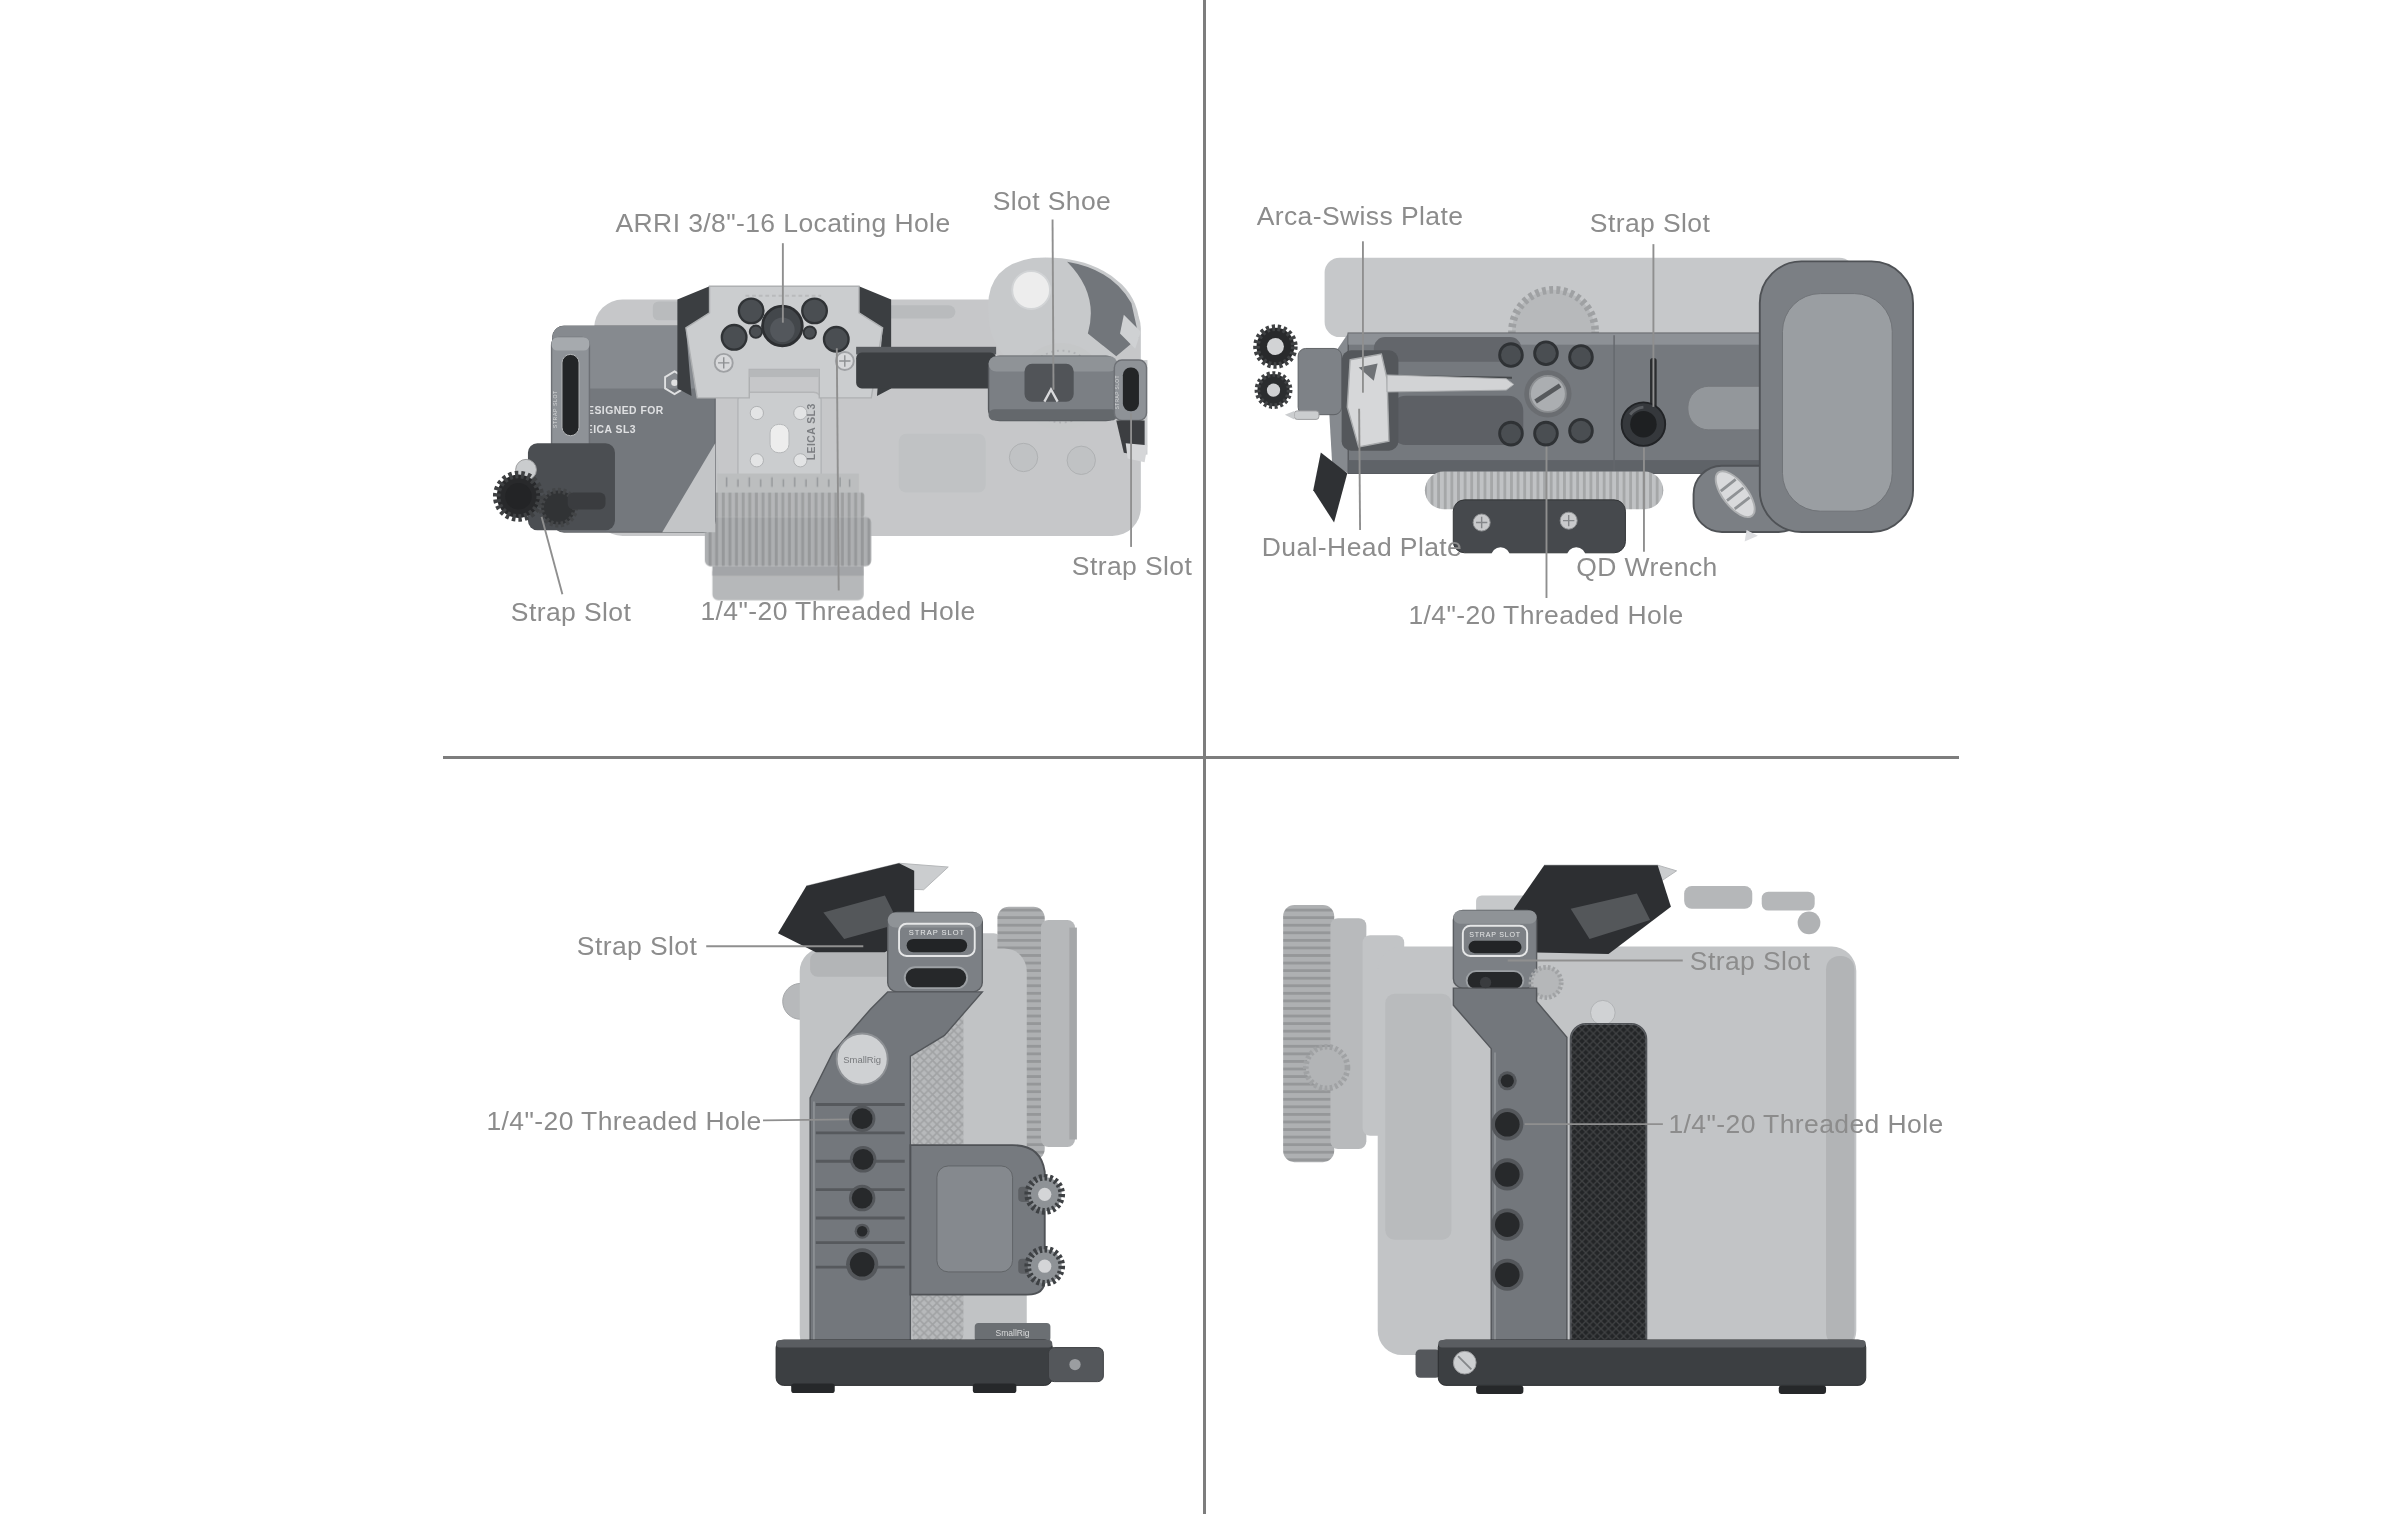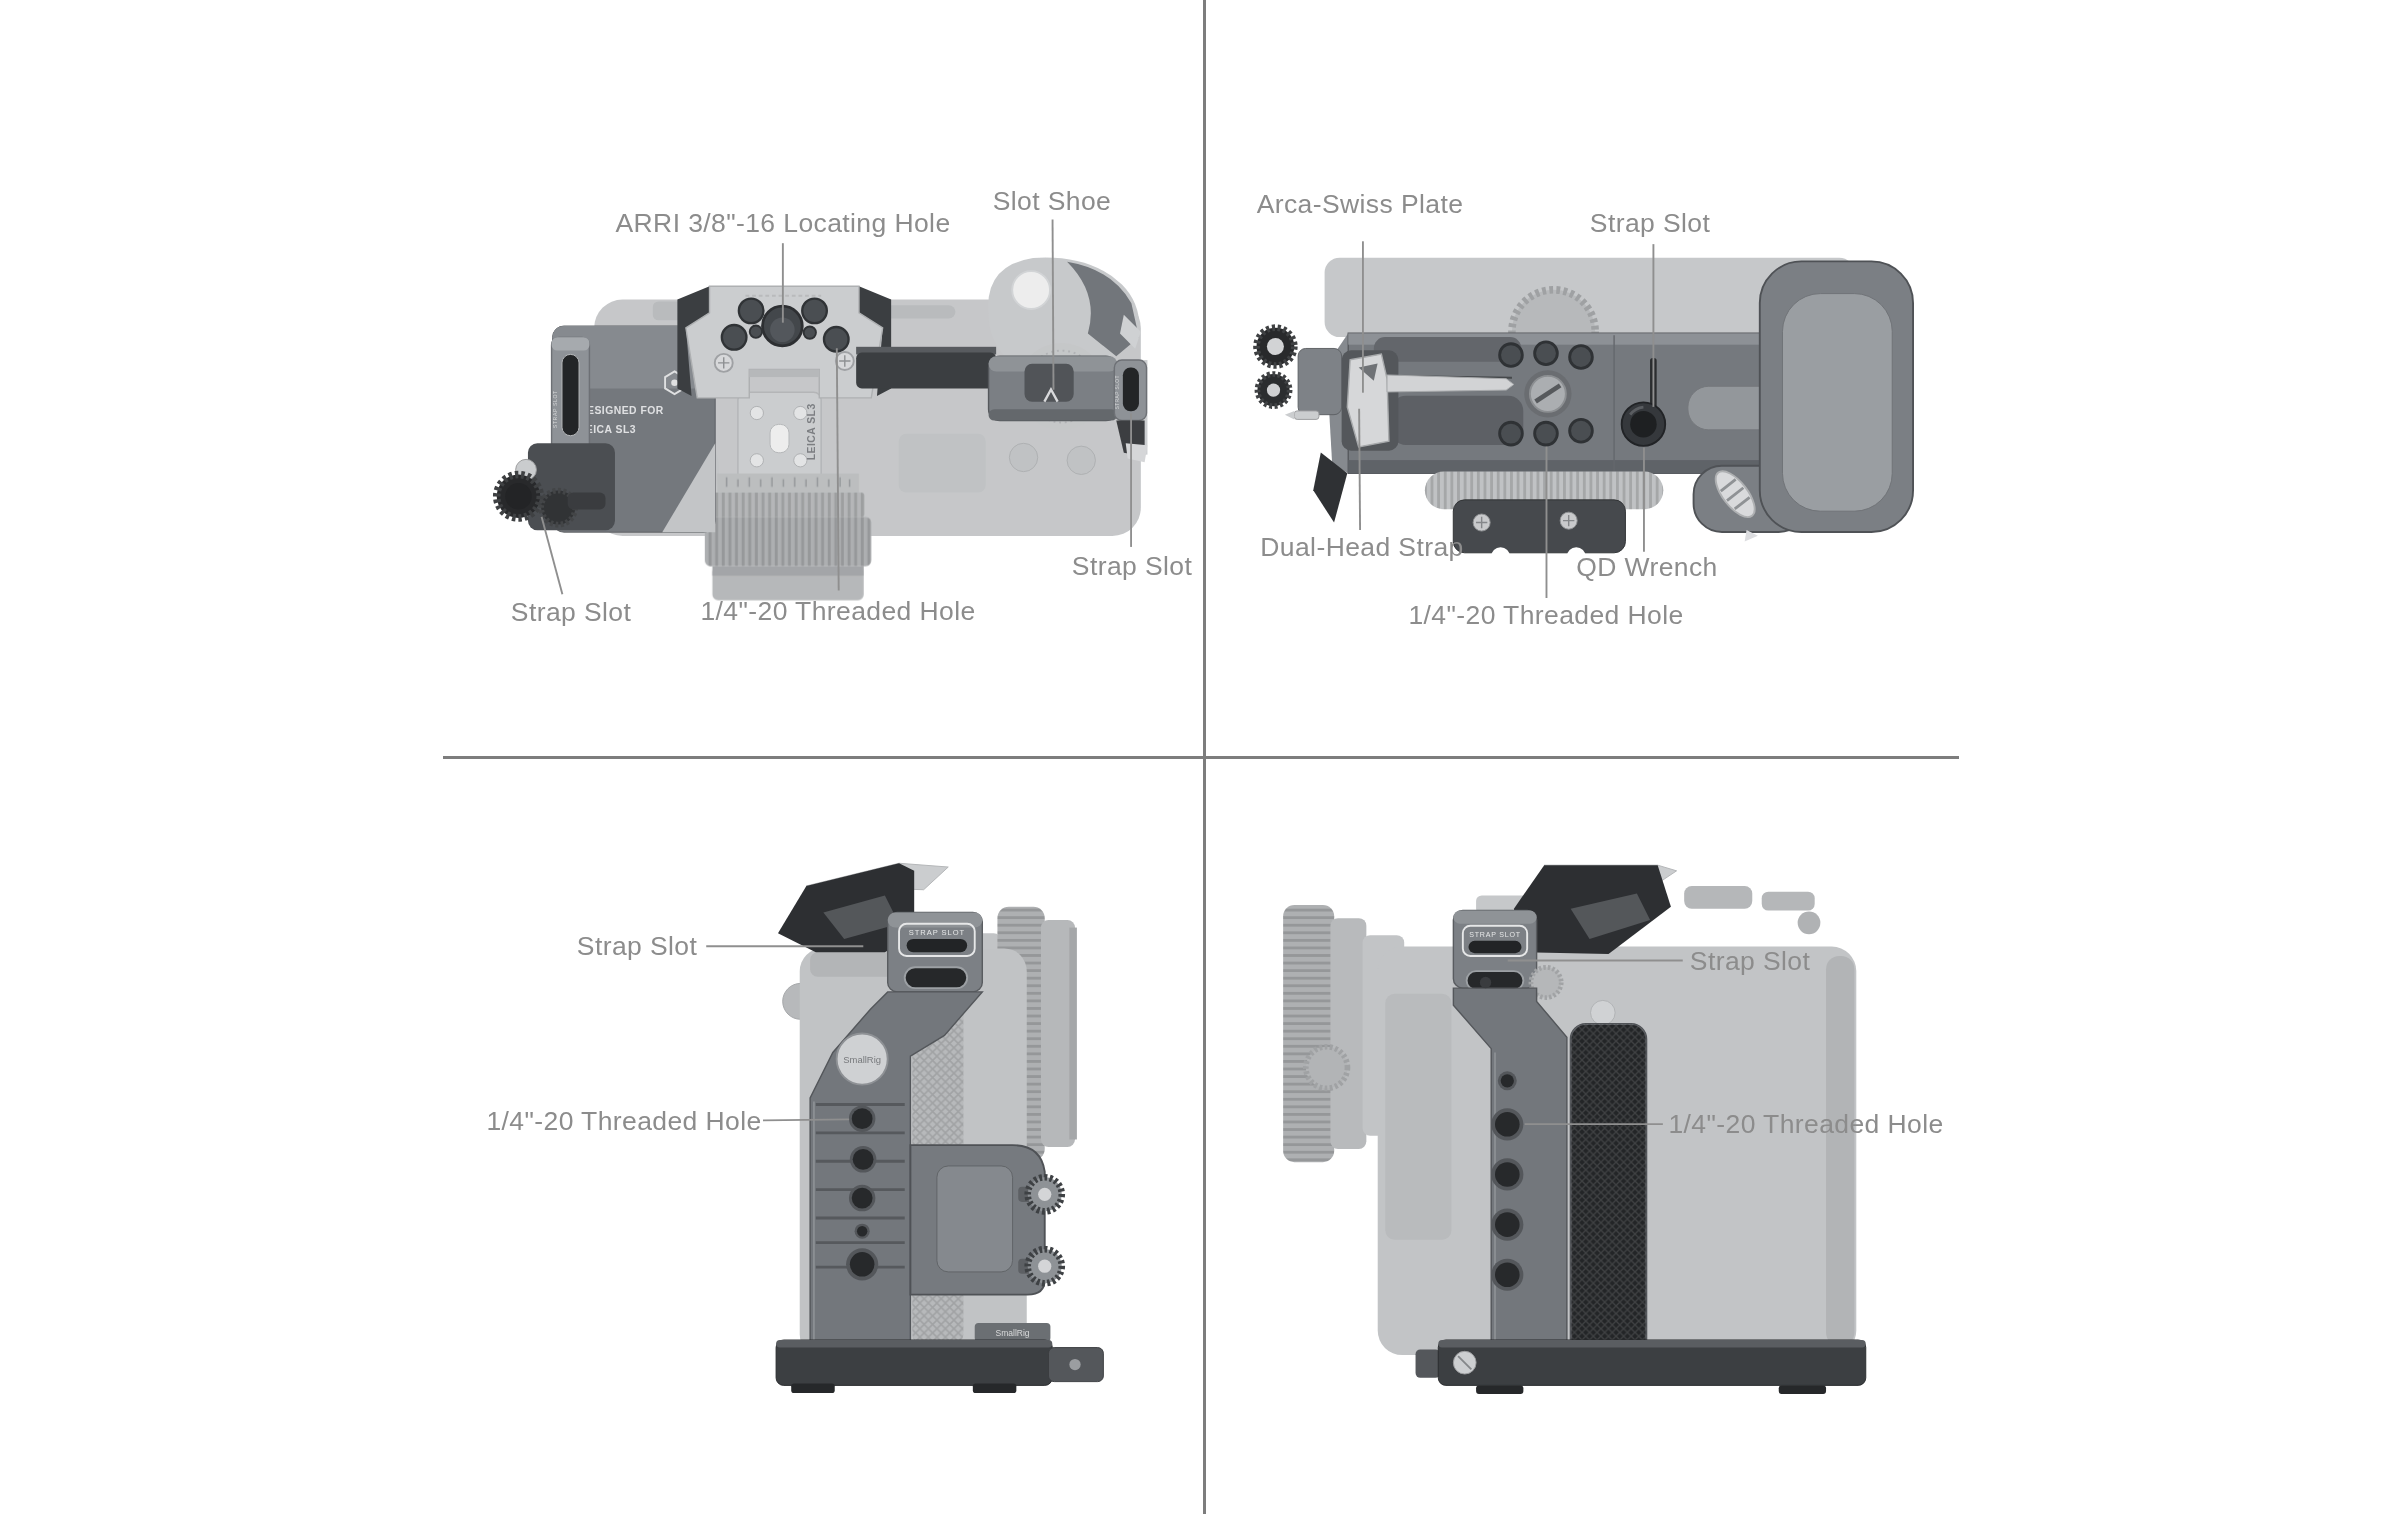--- a/index.html
+++ b/index.html
@@ -385,23 +385,23 @@
     <line x1="1611" y1="1188" x2="1757" y2="1188"></line>
   </g>
 </svg>
 
 <div class="callout" style="left:783px;top:223px">ARRI 3/8"-16 Locating Hole</div>
 <div class="callout" style="left:1052px;top:201px">Slot Shoe</div>
 <div class="callout" style="left:571px;top:612px">Strap Slot</div>
 <div class="callout" style="left:838px;top:611px">1/4"-20 Threaded Hole</div>
 <div class="callout" style="left:1132px;top:566px">Strap Slot</div>
 
-<div class="callout" style="left:1360px;top:204px">Arca-Swiss Plate</div>
+<div class="callout" style="left:1360px;top:216px">Arca-Swiss Plate</div>
 <div class="callout" style="left:1650px;top:223px">Strap Slot</div>
-<div class="callout" style="left:1362px;top:547px">Dual-Head Strap</div>
+<div class="callout" style="left:1362px;top:547px">Dual-Head Plate</div>
 <div class="callout" style="left:1647px;top:567px">QD Wrench</div>
 <div class="callout" style="left:1546px;top:615px">1/4"-20 Threaded Hole</div>
 
 <div class="callout" style="left:637px;top:946px">Strap Slot</div>
 <div class="callout" style="left:624px;top:1121px">1/4"-20 Threaded Hole</div>
 
 <div class="callout" style="left:1750px;top:961px">Strap Slot</div>
 <div class="callout" style="left:1806px;top:1124px">1/4"-20 Threaded Hole</div>
 
 </div>

